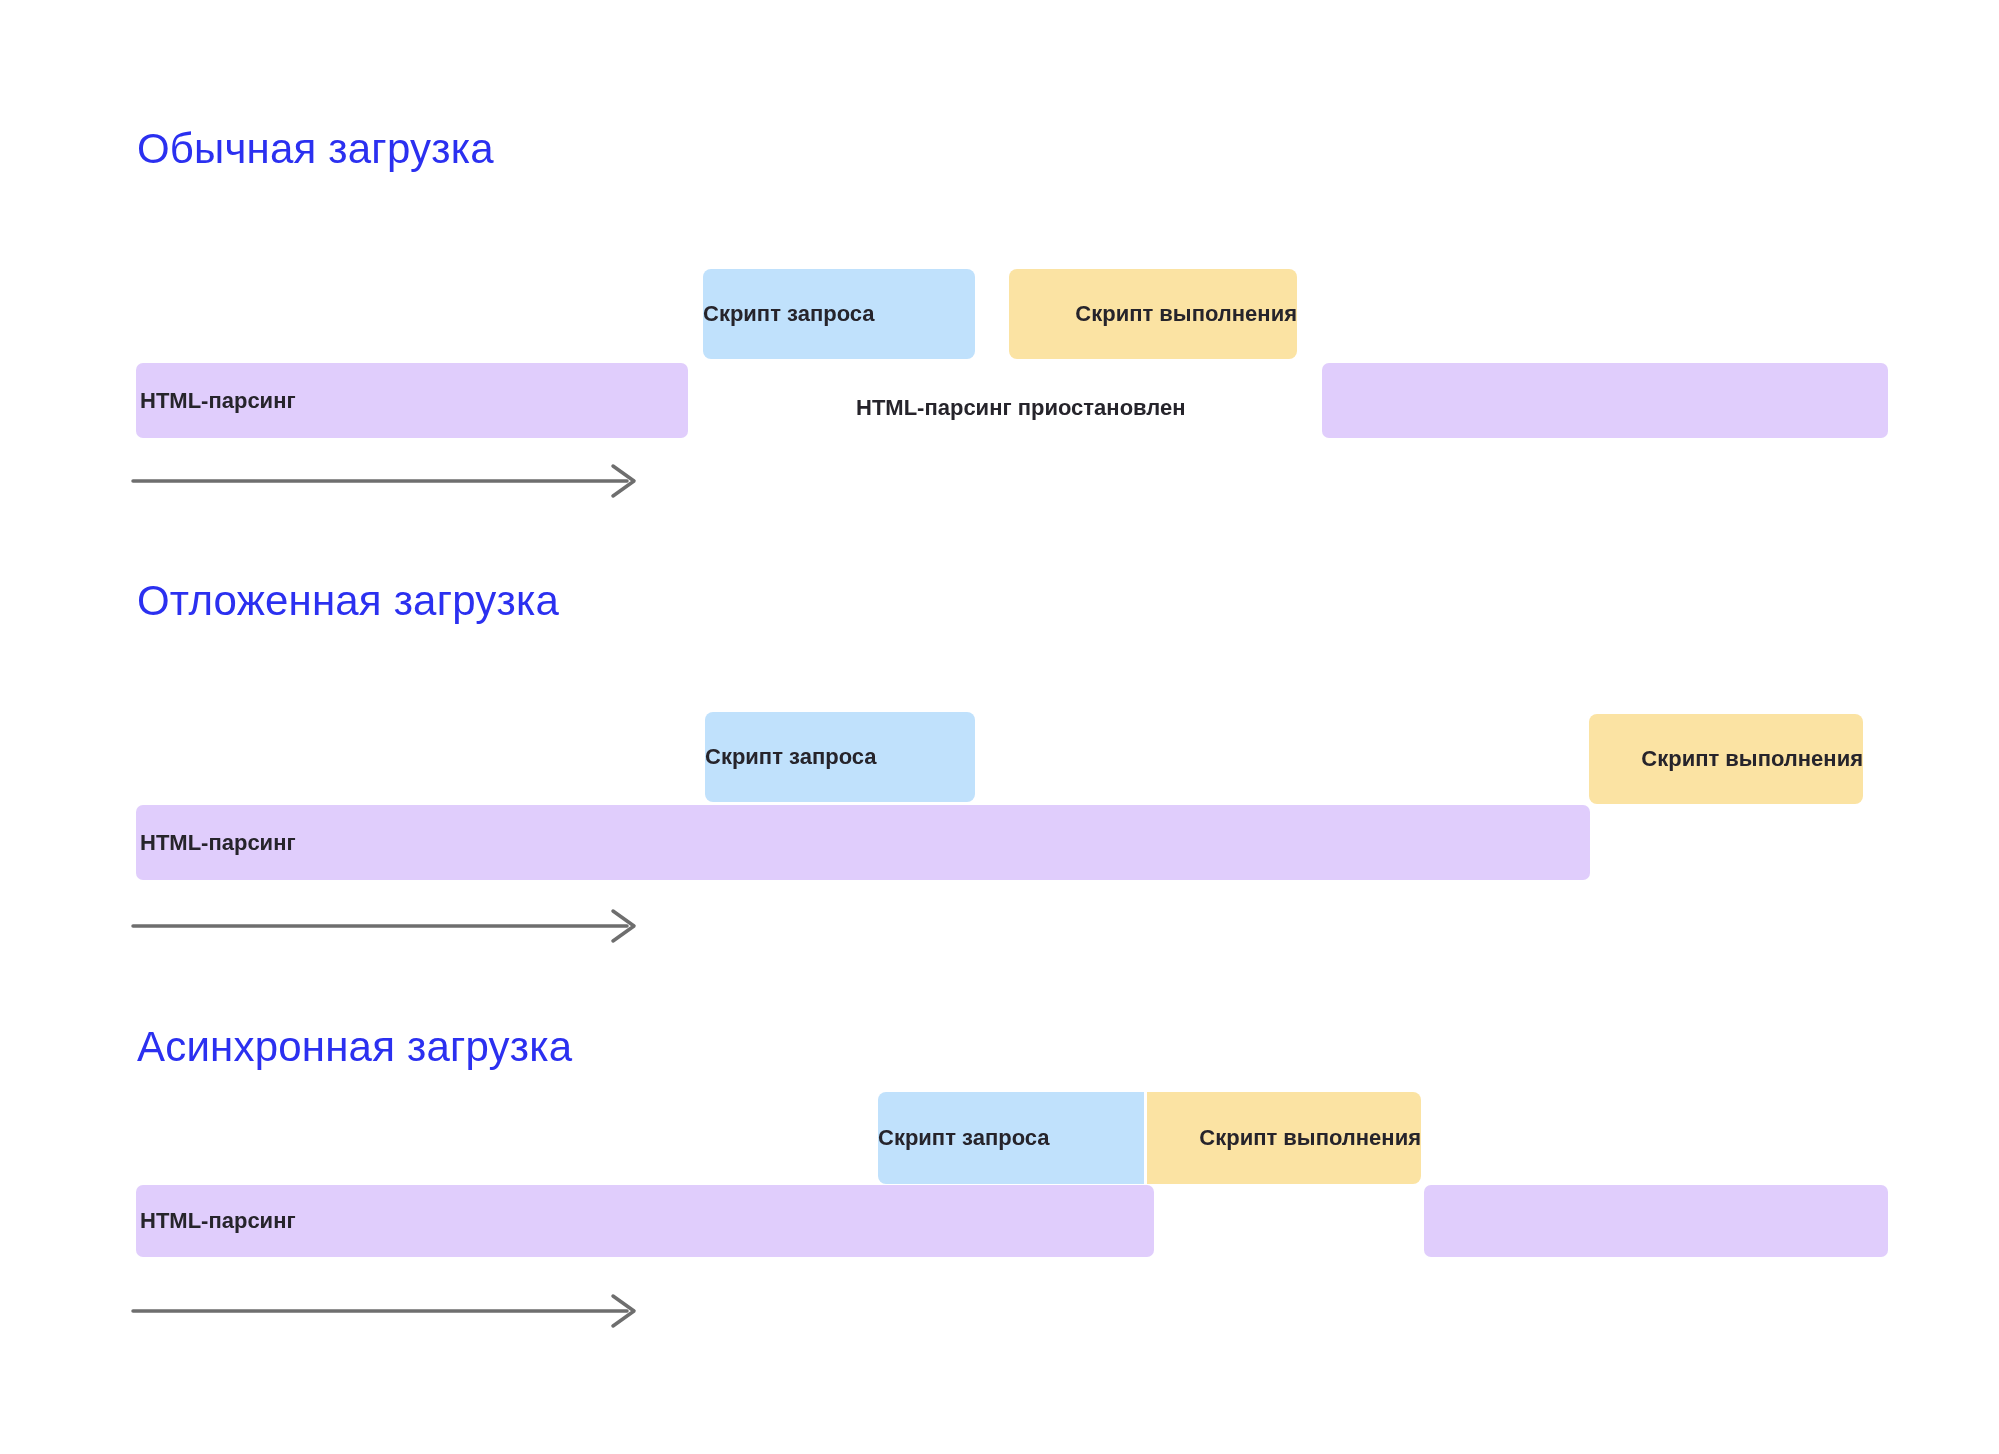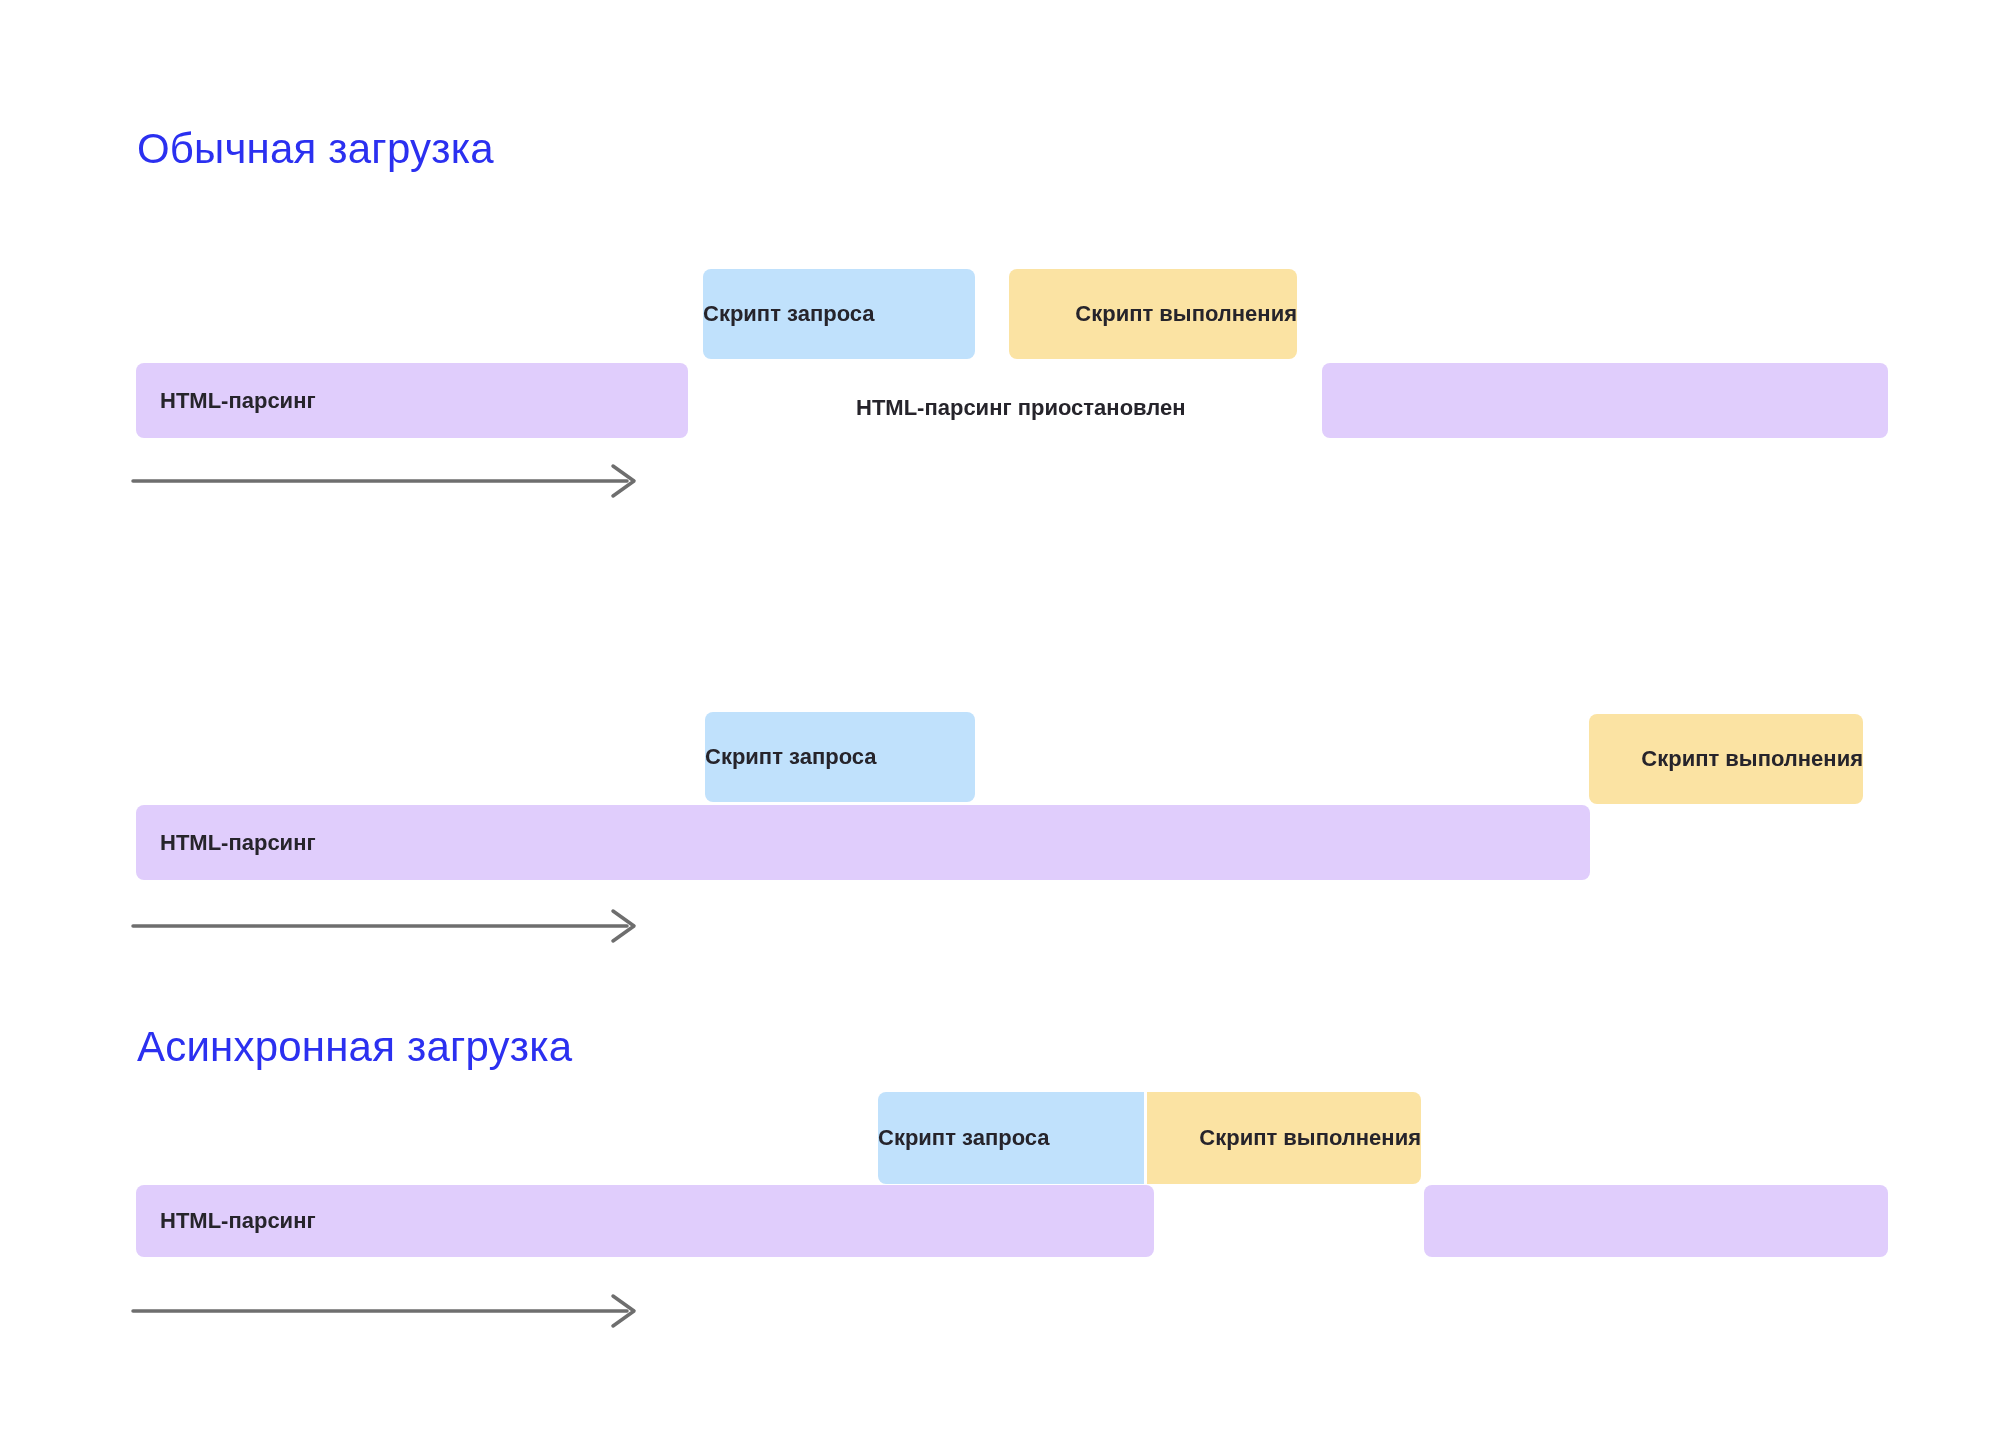--- a/index.html
+++ b/index.html
@@ -45,22 +45,23 @@
   .block-label {
     font-family: "Liberation Sans", sans-serif;
     font-weight: 700;
     font-size: 22px;
     color: #26242b;
     white-space: nowrap;
   }
 
   .block.parse {
     background: #e0cdfc;
-    padding-left: 24px;
+    padding-left: 4px;
     justify-content: flex-start;
+    border-radius: 7px;
   }
   .block.request {
     background: #c0e1fc;
     justify-content: flex-start;
   }
   .block.execute {
     background: #fbe3a3;
     justify-content: flex-end;
   }
   .block.square-right { border-top-right-radius: 0; border-bottom-right-radius: 0; }
@@ -98,20 +99,21 @@
       <span class="block-label">Скрипт выполнения</span>
     </div>
     <div class="block parse" style="left: 1322px; top: 363px; width: 566px; height: 75px;"></div>
     <div class="caption" style="left: 856px; top: 395px;">HTML-парсинг приостановлен</div>
     <div class="time-arrow" style="left: 133px; top: 460px;">
       <svg width="512" height="40" viewBox="0 0 512 40">
         <path d="M 0 21 L 494 21" stroke="#6e6e6e" stroke-width="3.5" stroke-linecap="round" fill="none"></path>
         <path d="M 480 6 L 501 21 L 480 36" stroke="#6e6e6e" stroke-width="3.5" stroke-linecap="round" stroke-linejoin="round" fill="none"></path>
       </svg>
     </div>
+    <div class="section-title" style="left: 137px; top: 580px;">Отложенная загрузка</div>
     <div class="block request" style="left: 705px; top: 712px; width: 270px; height: 90px;">
       <span class="block-label">Скрипт запроса</span>
     </div>
     <div class="block parse" style="left: 136px; top: 805px; width: 1454px; height: 75px;">
       <span class="block-label">HTML-парсинг</span>
     </div>
     <div class="block execute" style="left: 1589px; top: 714px; width: 274px; height: 90px;">
       <span class="block-label">Скрипт выполнения</span>
     </div>
     <div class="time-arrow" style="left: 133px; top: 905px;">

